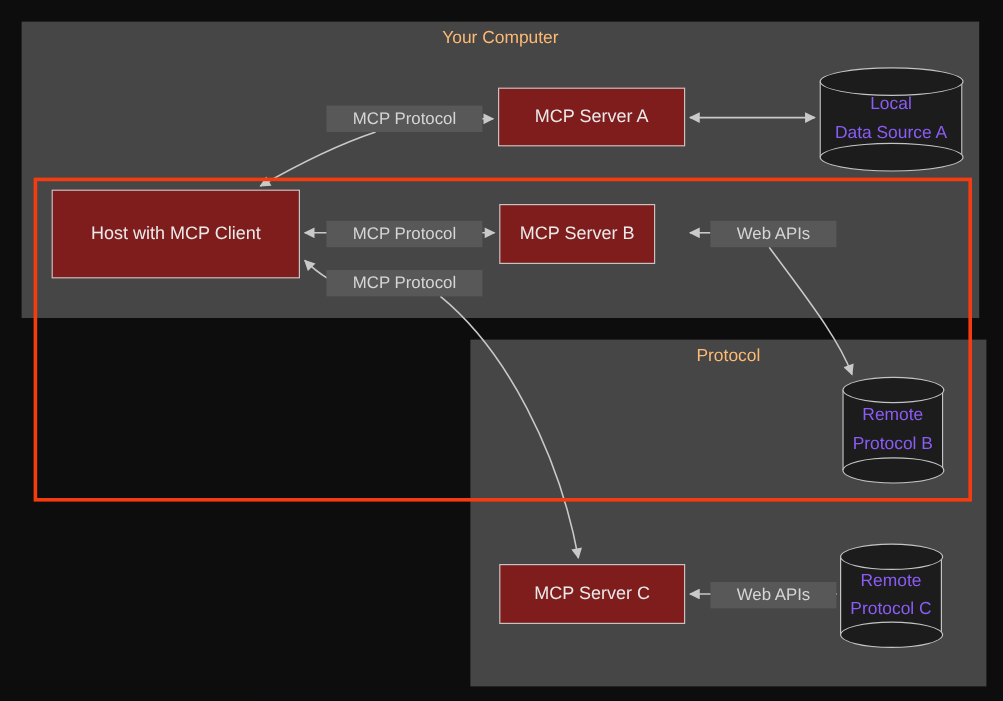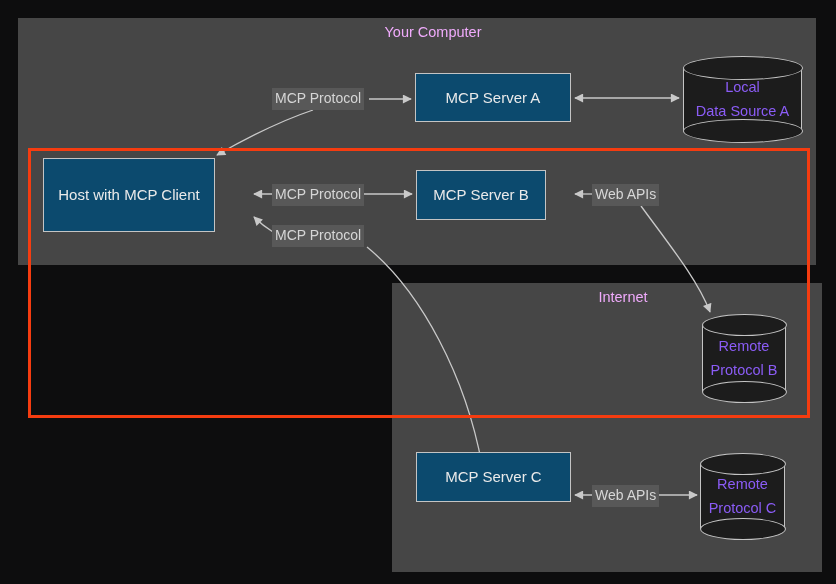--- a/index.html
+++ b/index.html
@@ -15,69 +15,68 @@
     position: absolute;
     background: #464646;
     z-index: 1;
   }
   .container-title {
     position: absolute;
     top: 6px;
     left: 0;
     width: 100%;
     text-align: center;
-    color: #f0abfc;
+    color: #fdba74;
     font-size: 14.5px;
     z-index: 2;
-    margin-left: 16px;
   }
   #your-computer { left: 18px; top: 18px; width: 798px; height: 247px; }
   #internet      { left: 392px; top: 283px; width: 430px; height: 289px; }
 
   #connector-layer {
     position: absolute;
     left: 0; top: 0;
     z-index: 2;
   }
 
   .edge-label {
     position: absolute;
     background: #585858;
     color: #d6d6d6;
     font-size: 14px;
     line-height: 1.3;
-    padding: 1px 3px 3px;
+    padding: 1px 22px 3px;
     z-index: 3;
     white-space: nowrap;
   }
   #label-mcp-top    { left: 272px; top: 88px; }
   #label-mcp-mid    { left: 272px; top: 184px; }
   #label-mcp-bottom { left: 272px; top: 225px; }
   #label-web-b      { left: 592px; top: 184px; }
   #label-web-c      { left: 592px; top: 485px; }
 
   .node {
     position: absolute;
     box-sizing: border-box;
-    background: #0c4a6e;
+    background: #7f1d1d;
     border: 1.5px solid #c4c4c4;
     color: #eaeaea;
     font-size: 15px;
     line-height: 1.55;
     display: flex;
     flex-direction: column;
     align-items: center;
     justify-content: center;
     text-align: center;
     z-index: 4;
   }
-  #host     { left: 43px;  top: 158px; width: 172px; height: 74px; }
+  #host     { left: 43px;  top: 158px; width: 207px; height: 74px; }
   #server-a { left: 415px; top: 73px;  width: 156px; height: 49px; }
   #server-b { left: 416px; top: 170px; width: 130px; height: 50px; }
-  #server-c { left: 416px; top: 452px; width: 155px; height: 50px; }
+  #server-c { left: 416px; top: 470px; width: 155px; height: 50px; }
 
   .cylinder {
     position: absolute;
     box-sizing: border-box;
     background: #1c1c1c;
     border-left: 1.5px solid #c4c4c4;
     border-right: 1.5px solid #c4c4c4;
     color: #8b5cf6;
     font-size: 14.5px;
     line-height: 1.6;
@@ -129,21 +128,21 @@
 </style>
 </head>
 <body>
 
 <div class="stage">
 
   <div class="container" id="your-computer">
     <div class="container-title">Your Computer</div>
   </div>
   <div class="container" id="internet">
-    <div class="container-title">Internet</div>
+    <div class="container-title">Protocol</div>
   </div>
 
   <svg id="connector-layer" width="836" height="584" viewBox="0 0 836 584">
     <defs>
       <marker id="arr" viewBox="0 0 10 10" refX="9" refY="5" markerUnits="userSpaceOnUse" markerWidth="10" markerHeight="9" orient="auto-start-reverse">
         <path d="M0,0 L10,5 L0,10 z" fill="#c9c9c9"></path>
       </marker>
     </defs>
     <g fill="none" stroke="#c9c9c9" stroke-width="1.3">
       <path d="M 313,110 C 283,120 245,139 217,155" marker-end="url(#arr)"></path>

